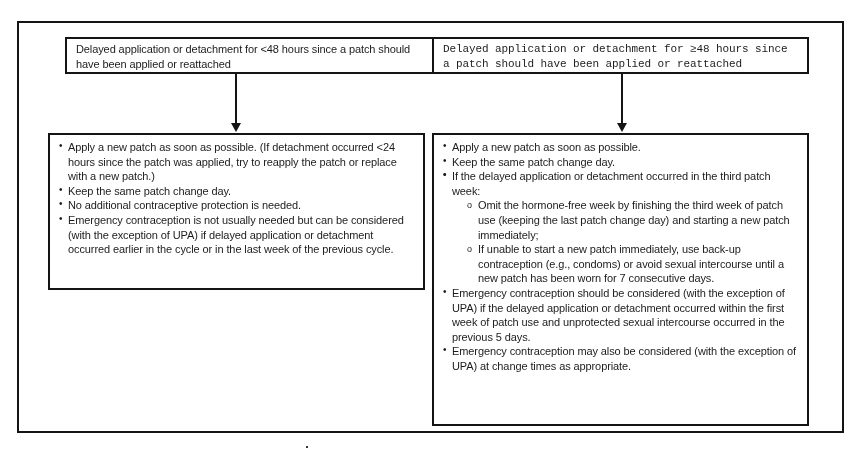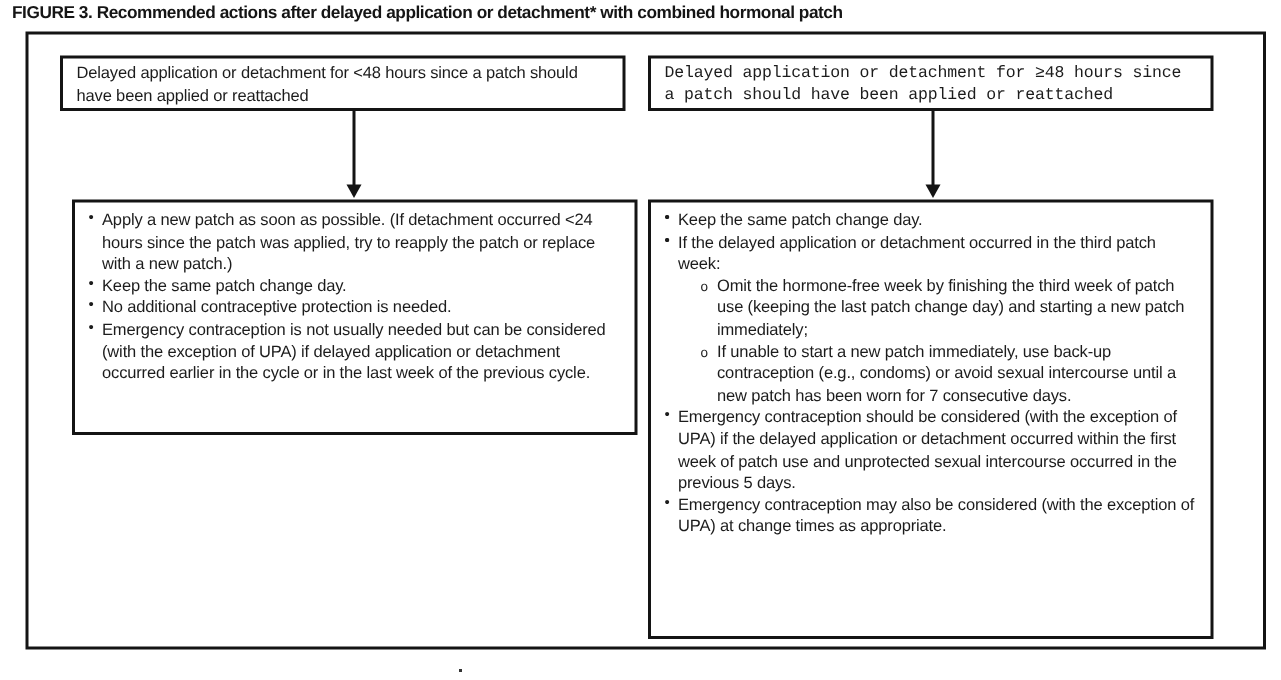--- a/index.html
+++ b/index.html
@@ -41,21 +41,21 @@
     font-size: 11px;
     letter-spacing: -0.1px;
   }
   .condition-box {
     top: 37px;
     width: 377px;
     height: 37px;
     padding: 3px 8px 0 9px;
     line-height: 15px;
   }
-  .condition-left  { left: 40px; }
+  .condition-left  { left: 65px; }
   .condition-right { left: 432px; font-family: Liberation Mono, monospace; }
   .action-box {
     top: 133px;
     width: 377px;
     padding: 5px 7px 4px 9px;
     line-height: 14.6px;
   }
   .action-left  { left: 48px;  height: 157px; }
   .action-right { left: 432px; height: 293px; }
 
@@ -117,21 +117,20 @@
     width: 2px;
     height: 2px;
     background: #333333;
   }
 </style>
 </head>
 <body>
 
 <div class="page">
 
-  <div class="figure-title">FIGURE 3. Recommended actions after delayed application or detachment* with combined hormonal patch</div>
 
   <div class="outer-frame"></div>
 
   <div class="node condition-box condition-left">
     <span>Delayed application or detachment for &lt;48 hours since a patch should have been applied or reattached</span>
   </div>
 
   <div class="node condition-box condition-right">
     <span>Delayed application or detachment for ≥48 hours since a patch should have been applied or reattached</span>
   </div>
@@ -150,21 +149,21 @@
     <ul class="actions">
         <li class="item"><span class="bullet">•</span><span>Apply a new patch as soon as possible. (If detachment occurred &lt;24 hours since the patch was applied, try to reapply the patch or replace with a new patch.)</span></li>
         <li class="item"><span class="bullet">•</span><span>Keep the same patch change day.</span></li>
         <li class="item"><span class="bullet">•</span><span>No additional contraceptive protection is needed.</span></li>
         <li class="item"><span class="bullet">•</span><span>Emergency contraception is not usually needed but can be considered (with the exception of UPA) if delayed application or detachment occurred earlier in the cycle or in the last week of the previous cycle.</span></li>
       </ul>
   </div>
 
   <div class="node action-box action-right">
     <ul class="actions">
-        <li class="item"><span class="bullet">•</span></li>
+        <li class="item"><span class="bullet">•</span><span>Apply a new patch as soon as possible.</span></li>
         <li class="item"><span class="bullet">•</span><span>Keep the same patch change day.</span></li>
         <li class="item"><span class="bullet">•</span></li>
         <li class="item"><span class="bullet">•</span><span>If the delayed application or detachment occurred in the third patch week:</span><ul class="sublist">
             <li class="item sub"><span class="bullet circle">o</span><span>Omit the hormone-free week by finishing the third week of patch use (keeping the last patch change day) and starting a new patch immediately;</span></li>
             <li class="item sub"><span class="bullet circle">o</span><span>If unable to start a new patch immediately, use back-up contraception (e.g., condoms) or avoid sexual intercourse until a new patch has been worn for 7 consecutive days.</span></li>
           </ul></li>
         <li class="item"><span class="bullet">•</span><span>Emergency contraception should be considered (with the exception of UPA) if the delayed application or detachment occurred within the first week of patch use and unprotected sexual intercourse occurred in the previous 5 days.</span></li>
         <li class="item"><span class="bullet">•</span><span>Emergency contraception may also be considered (with the exception of UPA) at change times as appropriate.</span></li>
       </ul>
   </div>

